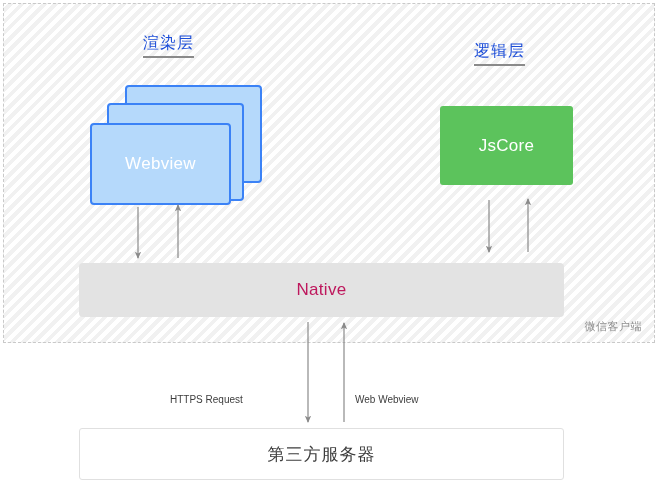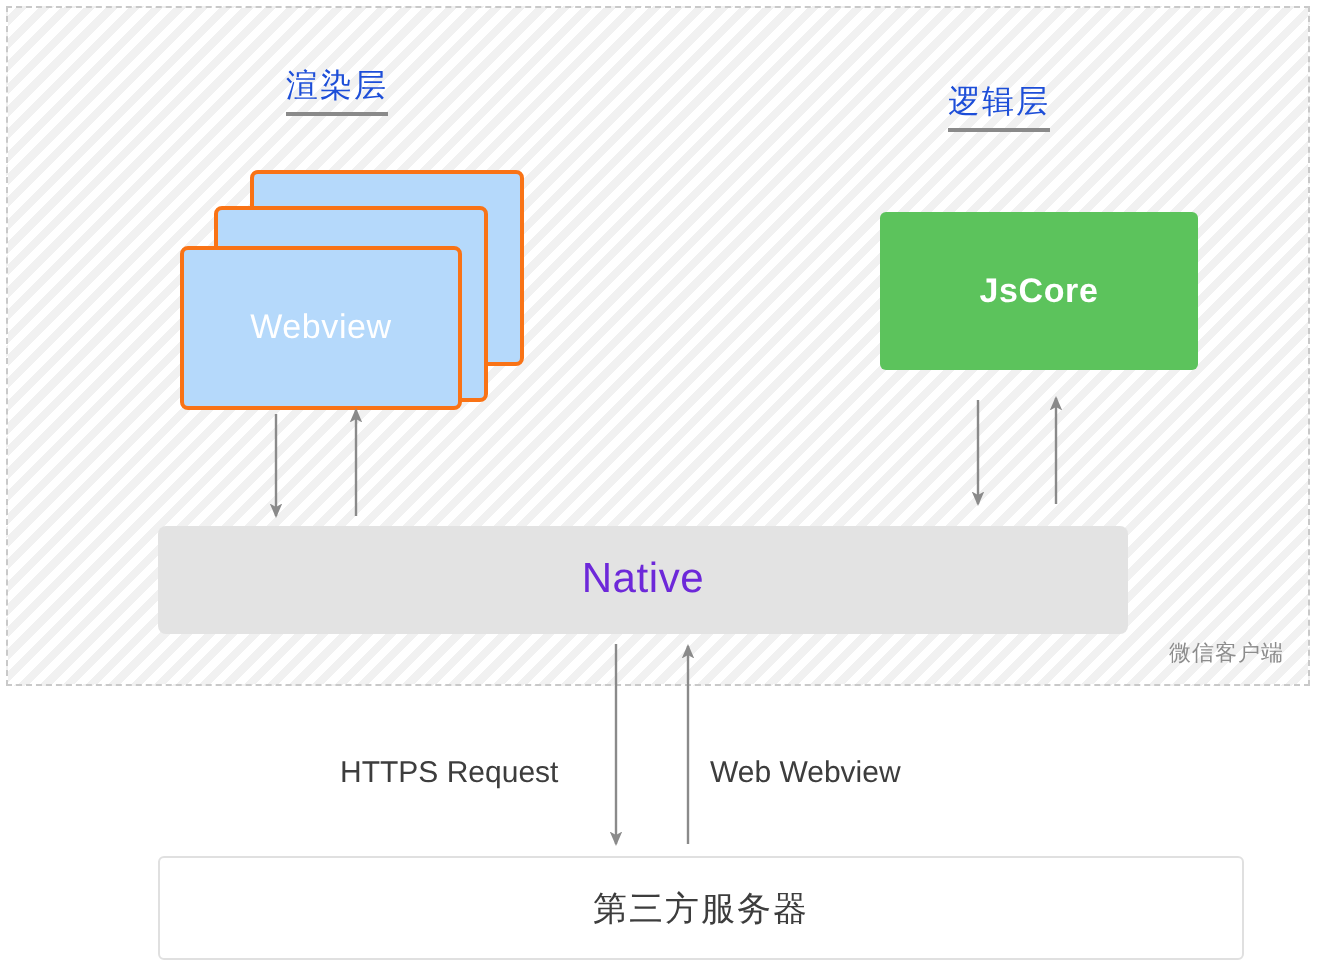--- a/index.html
+++ b/index.html
@@ -73,21 +73,21 @@
     left: 90px;
     top: 85px;
     width: 180px;
     height: 120px;
   }
   .card {
     position: absolute;
     box-sizing: border-box;
     border-radius: 4px;
     background: #b5d9fb;
-    border: 2px solid #f97316;
+    border: 2px solid #3b82f6;
   }
   #card-back {
     left: 35px; top: 0px;
     width: 137px; height: 98px;
   }
   #card-mid {
     left: 17px; top: 18px;
     width: 137px; height: 98px;
   }
   #card-front {
@@ -101,28 +101,27 @@
     font-size: 17px;
     color: #ffffff;
     letter-spacing: 0.3px;
   }
 
   
   #jscore-box {
     position: absolute;
     left: 440px;
     top: 106px;
-    width: 159px;
+    width: 133px;
     height: 79px;
     background: #5cc35c;
     border-radius: 3px;
     display: flex;
     align-items: center;
     justify-content: center;
-    font-weight: bold;
   }
   #jscore-box .box-label {
     font-size: 17px;
     color: #ffffff;
     letter-spacing: 0.3px;
   }
 
   
   #native-box {
     position: absolute;
@@ -130,32 +129,32 @@
     top: 263px;
     width: 485px;
     height: 54px;
     background: #e3e3e3;
     border-radius: 4px;
     display: flex;
     align-items: center;
     justify-content: center;
   }
   #native-box .box-label {
-    font-size: 21px;
-    color: #6d28d9;
+    font-size: 17px;
+    color: #be185d;
     letter-spacing: 0.3px;
     text-align: center;
   }
 
   
   #server-box {
     position: absolute;
     left: 79px;
     top: 428px;
-    width: 543px;
+    width: 485px;
     height: 52px;
     box-sizing: border-box;
     background: #ffffff;
     border: 1px solid #e0e0e0;
     border-radius: 3px;
     display: flex;
     align-items: center;
     justify-content: center;
   }
   #server-box .box-label {
@@ -169,23 +168,24 @@
     position: absolute;
     left: 0; top: 0;
     width: 661px;
     height: 487px;
     pointer-events: none;
   }
 
   
   .conn-label {
     position: absolute;
-    font-size: 15px;
+    font-size: 10px;
     color: #3d3d3d;
     white-space: nowrap;
+    margin-top: 16px;
   }
   #label-https { left: 170px; top: 378px; }
   #label-ws    { left: 355px; top: 378px; }
 </style>
 </head>
 <body>
 
 <div id="canvas">
 
   <div class="client-region">

